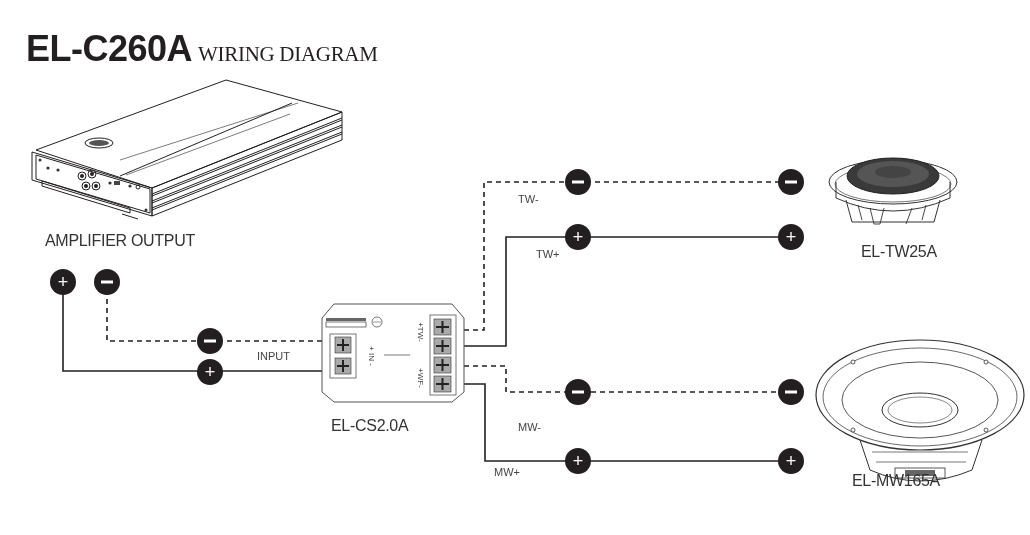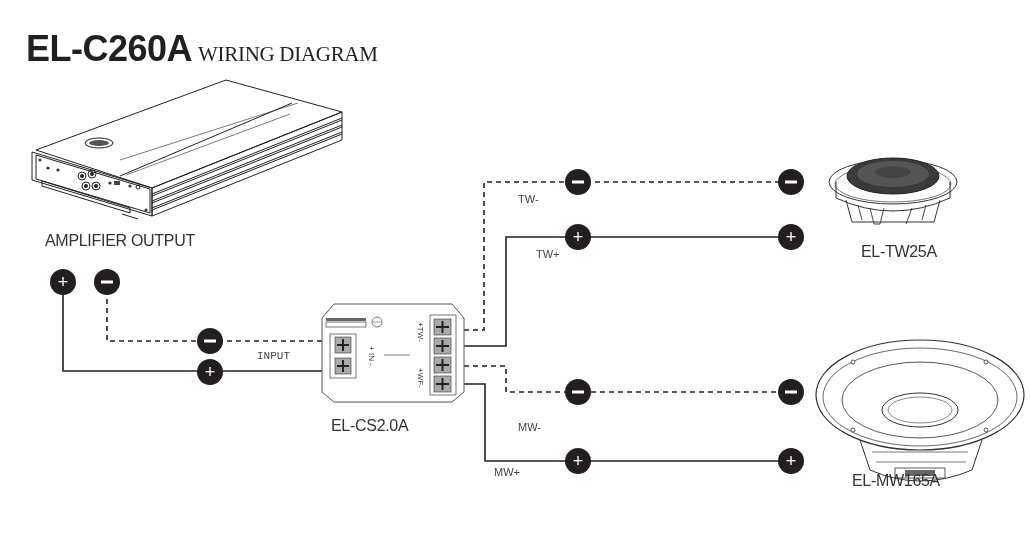--- a/index.html
+++ b/index.html
@@ -188,21 +188,21 @@
     <circle cx="578" cy="461" r="13" fill="#231f20"></circle>
     <text x="578" y="467" fill="#fff" font-size="18" text-anchor="middle" font-family="Liberation Sans, sans-serif">+</text>
   </g>
   <g>
     <circle cx="791" cy="461" r="13" fill="#231f20"></circle>
     <text x="791" y="467" fill="#fff" font-size="18" text-anchor="middle" font-family="Liberation Sans, sans-serif">+</text>
   </g>
 </svg>
 
 <div class="lbl big" style="left:45px; top:232px;">AMPLIFIER OUTPUT</div>
-<div class="lbl small" style="left:257px; top:350px;font-family:Liberation Mono, monospace;">INPUT</div>
+<div class="lbl small" style="left:257px; top:350px;">INPUT</div>
 <div class="lbl big" style="left:331px; top:417px;text-align:center;">EL-CS2.0A</div>
 
 <div class="lbl small" style="left:518px; top:193px;">TW-</div>
 <div class="lbl small" style="left:518px; top:248px;margin-left:18px;">TW+</div>
 <div class="lbl small" style="left:518px; top:421px;">MW-</div>
 <div class="lbl small" style="left:494px; top:466px;">MW+</div>
 
 <div class="lbl big" style="left:836px; top:243px;margin-left:25px;">EL-TW25A</div>
 <div class="lbl big" style="left:852px; top:472px;">EL-MW165A</div>
 

